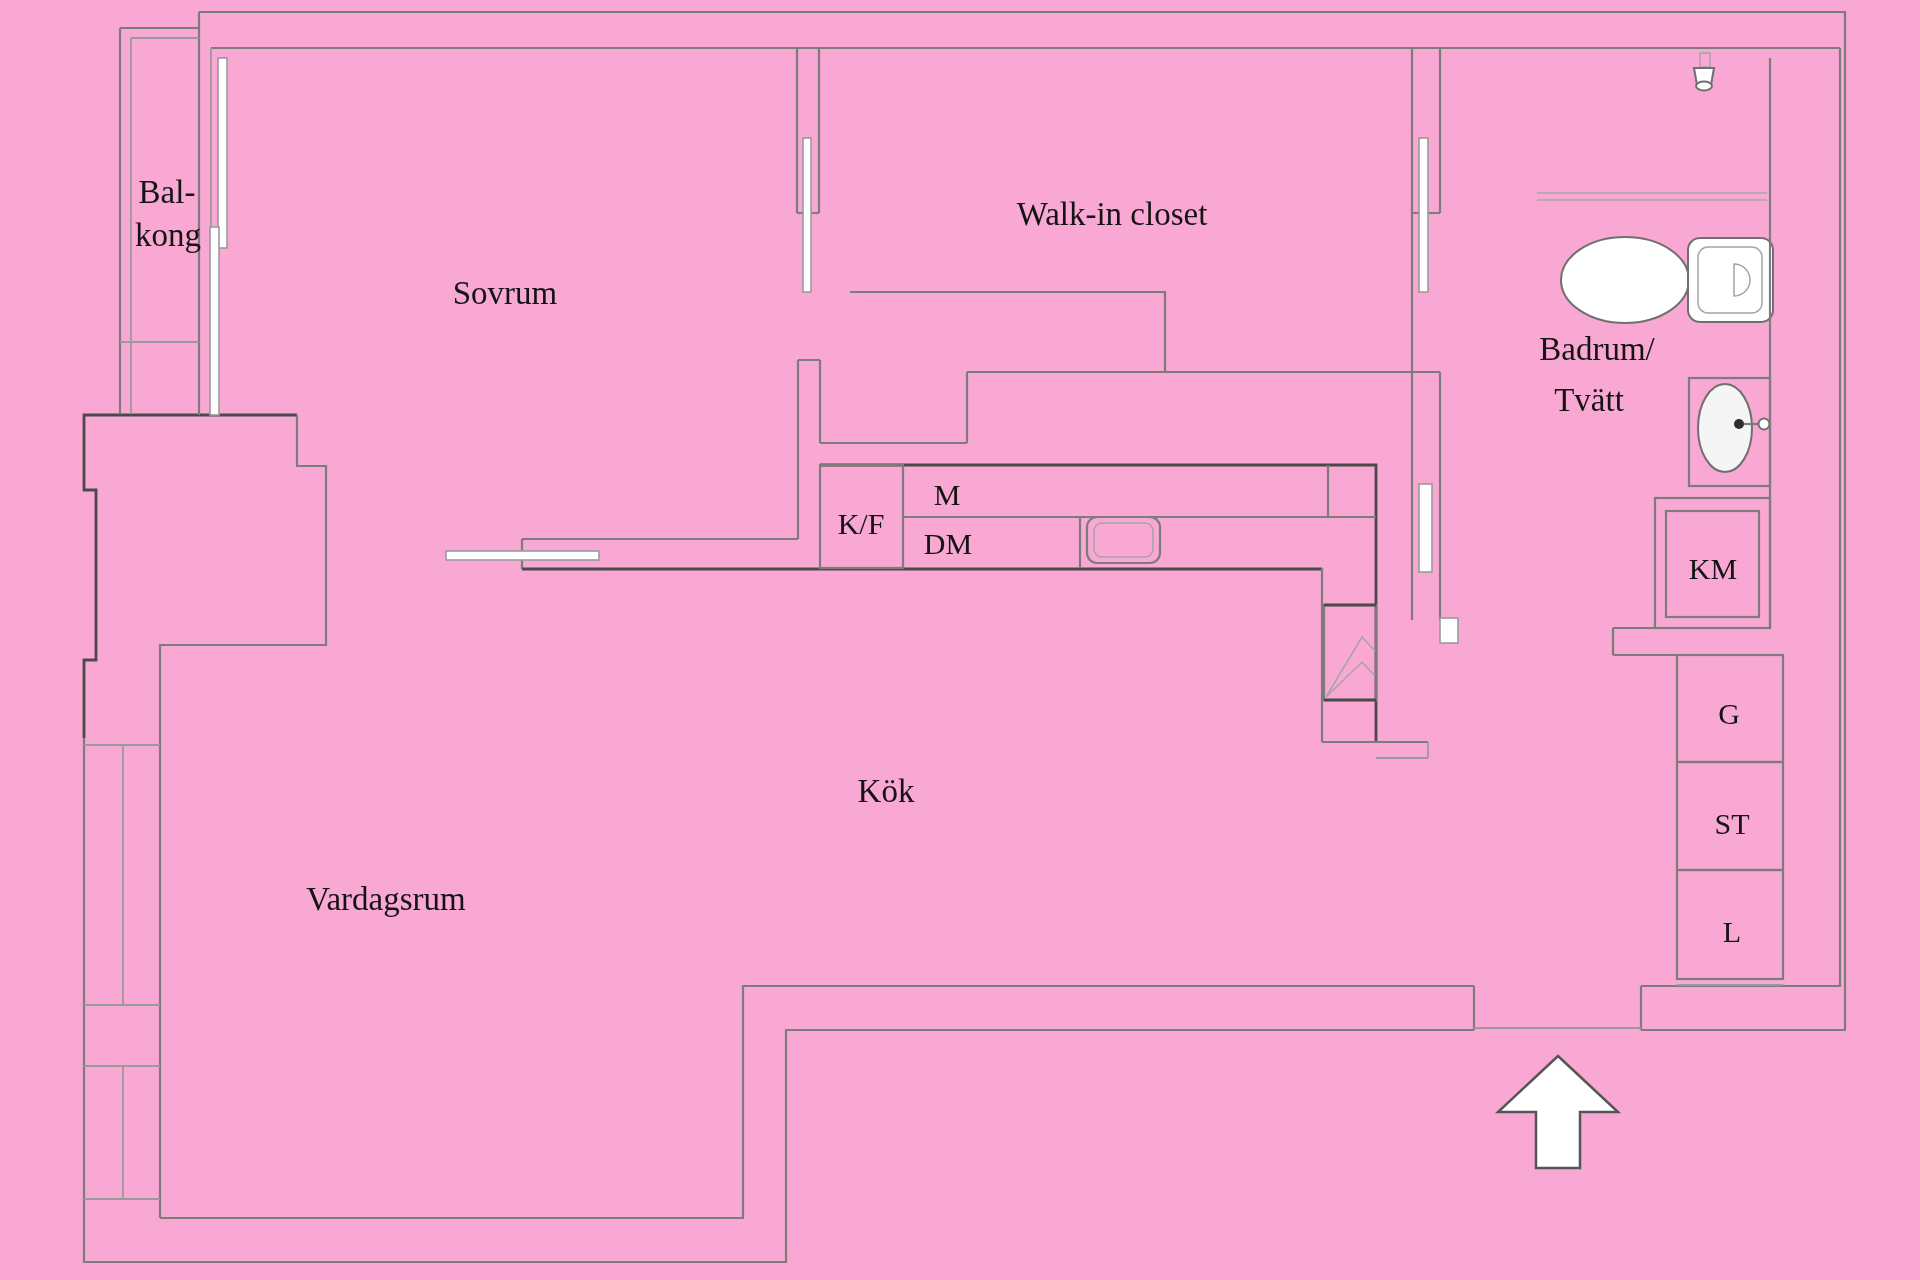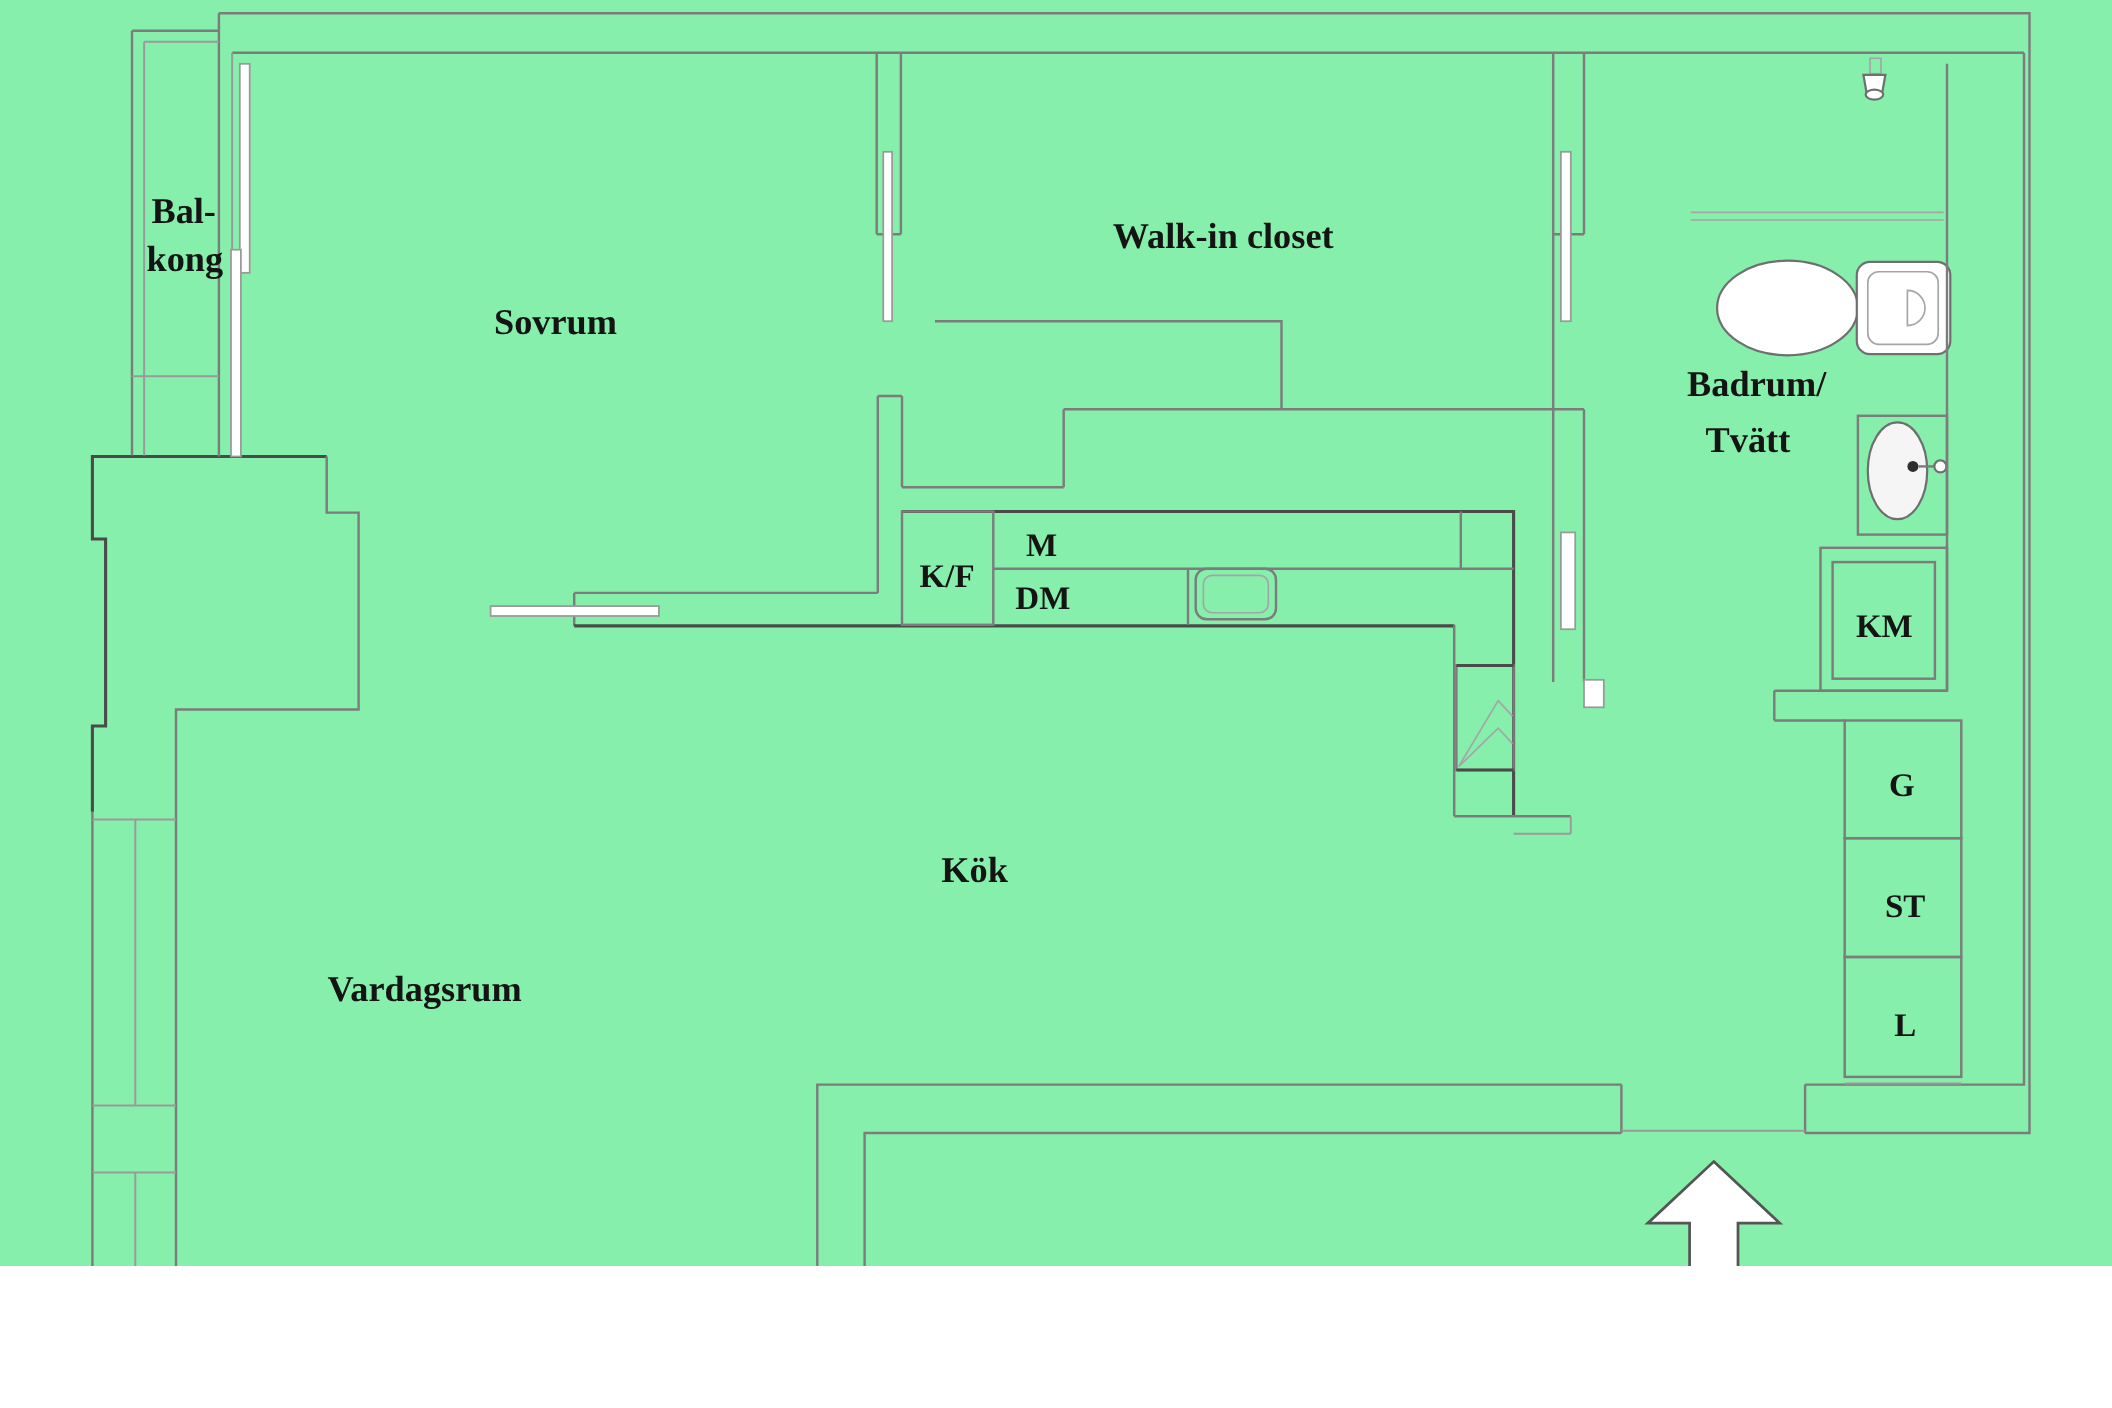--- a/index.html
+++ b/index.html
@@ -1,22 +1,21 @@
 <!DOCTYPE html>
 <html><head>
 <meta charset="utf-8">
 <style>
   html,body{margin:0;padding:0;background:#ffffff;}
   .stage{
     position:relative;
-    width:1920px;height:1151px;
-    background:#86efac;
+    width:1920px;height:1280px;
+    background:#f9a8d4;
     font-family:"Liberation Serif","DejaVu Serif",serif;
     overflow:hidden;
-    font-weight:bold;
   }
   svg{display:block;}
   .w-light{stroke:#9a9a9a;stroke-width:1.8;fill:none;}
   .w-med{stroke:#7c7c7c;stroke-width:2.2;fill:none;}
   .w-dark{stroke:#4a4a4a;stroke-width:2.8;fill:none;}
   .panel{stroke:#9a9a9a;stroke-width:1.6;fill:#ffffff;}
   .fixture{stroke:#6f6f6f;stroke-width:2;fill:#ffffff;}
   .fixture-light{stroke:#a5a5a5;stroke-width:1.5;fill:none;}
   .room-label{fill:#141414;font-size:33px;text-anchor:middle;}
   .small-label{fill:#141414;font-size:30px;text-anchor:middle;}

